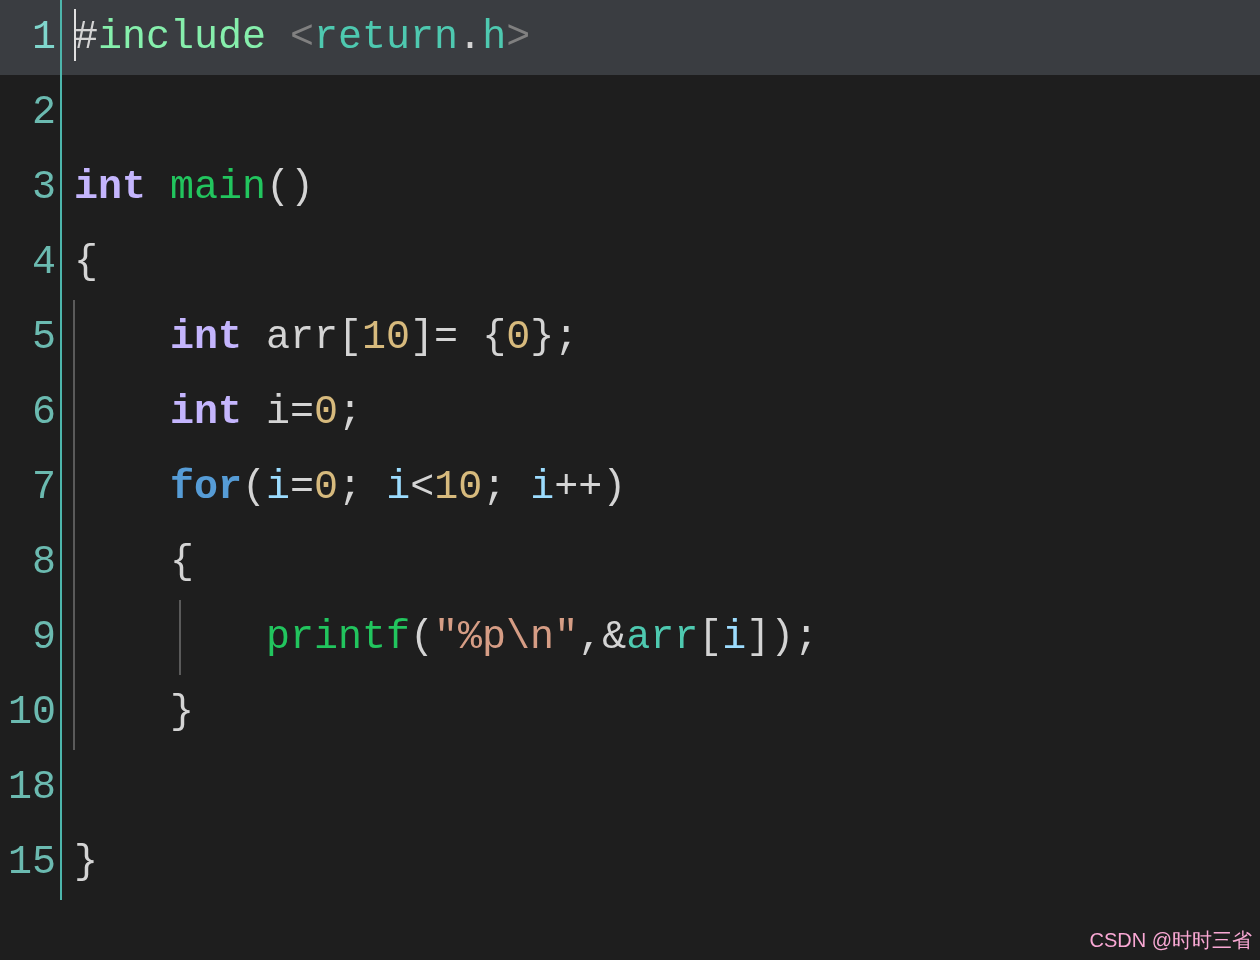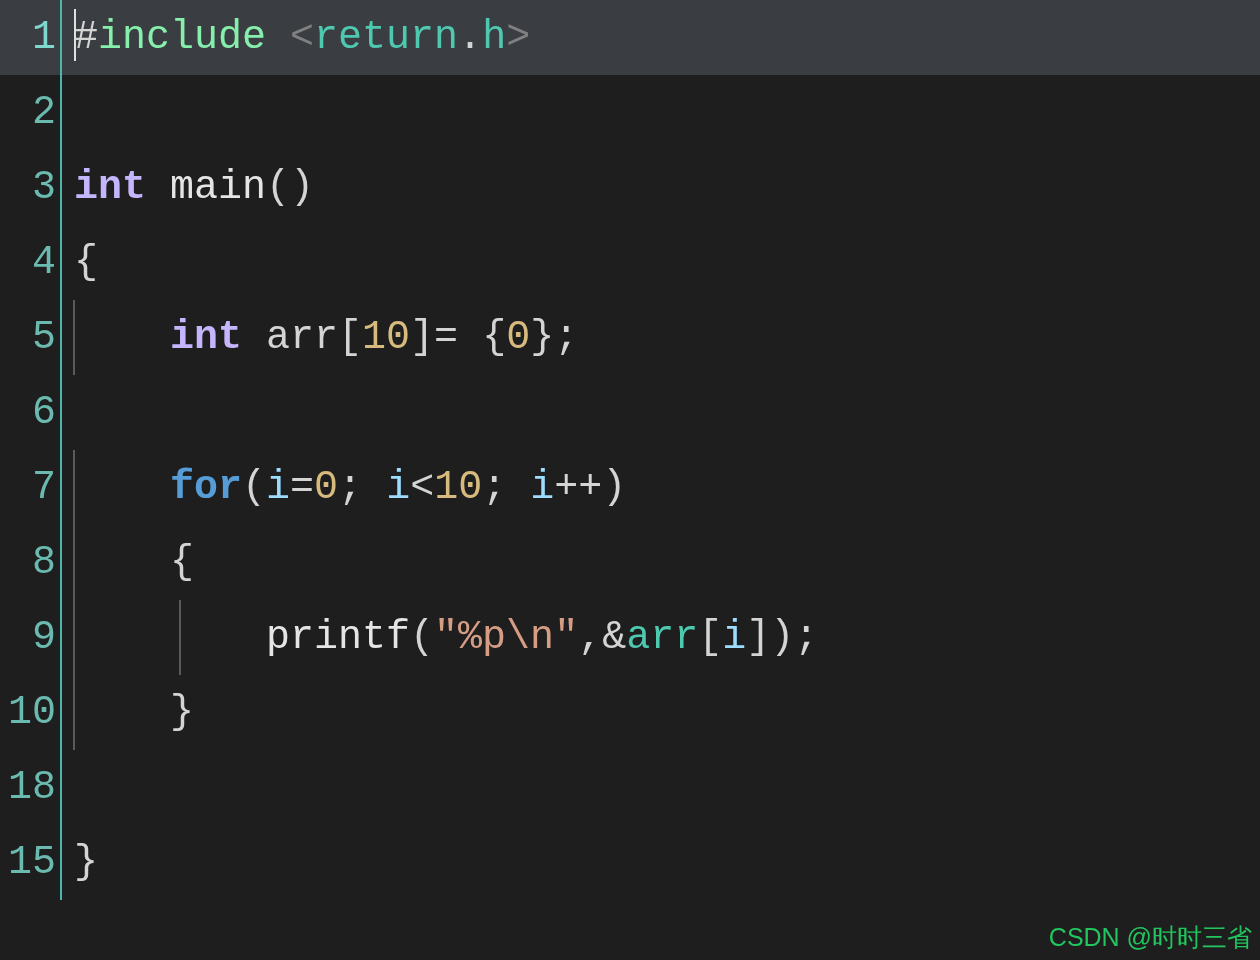--- a/index.html
+++ b/index.html
@@ -68,34 +68,34 @@
     margin-right: -2px;
     position: relative;
     top: -2px;
   }
   .tok-preproc   { color: #86efac; }
   .tok-preproc-hash { color: #d4d4d4; }
   .tok-include-path { color: #4ec9b0; }
   .tok-angle     { color: #808080; }
   .tok-keyword   { color: #569cd6; font-weight: 700;}
   .tok-type      { color: #c4b5fd; font-weight: 600;}
-  .tok-func      { color: #e5e5e5; }
+  .tok-func      { color: #22c55e; }
   .tok-ident     { color: #d4d4d4; }
   .tok-var       { color: #9cdcfe; }
   .tok-param     { color: #4ec9b0; }
   .tok-number    { color: #d7ba7d; }
   .tok-string    { color: #d69d85; }
   .tok-punct     { color: #d4d4d4; }
   .tok-op        { color: #d4d4d4; }
   .watermark {
     position: fixed;
     right: 8px;
     bottom: 6px;
-    font-size: 25px;
-    color: #22c55e;
+    font-size: 20px;
+    color: #f9a8d4;
     font-family: "Microsoft YaHei", sans-serif;
   }
 </style>
 </head>
 <body>
 
 <div class="editor">
 
   <div class="line active">
     <div class="gutter">1</div>
@@ -117,20 +117,21 @@
     <div class="code"><span class="tok-punct">{</span></div>
   </div>
 
   <div class="line">
     <div class="gutter">5</div>
     <div class="code"><span class="indent-guide"></span><span>    </span><span class="tok-type">int</span><span> </span><span class="tok-ident">arr</span><span class="tok-punct">[</span><span class="tok-number">10</span><span class="tok-punct">]</span><span class="tok-op">=</span><span> </span><span class="tok-punct">{</span><span class="tok-number">0</span><span class="tok-punct">}</span><span class="tok-punct">;</span></div>
   </div>
 
   <div class="line">
     <div class="gutter">6</div>
+    <div class="code"><span class="indent-guide"></span><span>    </span><span class="tok-type">int</span><span> </span><span class="tok-ident">i</span><span class="tok-op">=</span><span class="tok-number">0</span><span class="tok-punct">;</span></div>
   </div>
 
   <div class="line">
     <div class="gutter">7</div>
     <div class="code"><span class="indent-guide"></span><span>    </span><span class="tok-keyword">for</span><span class="tok-punct">(</span><span class="tok-var">i</span><span class="tok-op">=</span><span class="tok-number">0</span><span class="tok-punct">;</span><span> </span><span class="tok-var">i</span><span class="tok-op">&lt;</span><span class="tok-number">10</span><span class="tok-punct">;</span><span> </span><span class="tok-var">i</span><span class="tok-op">++</span><span class="tok-punct">)</span></div>
   </div>
 
   <div class="line">
     <div class="gutter">8</div>
     <div class="code"><span class="indent-guide"></span><span>    </span><span class="tok-punct">{</span></div>

